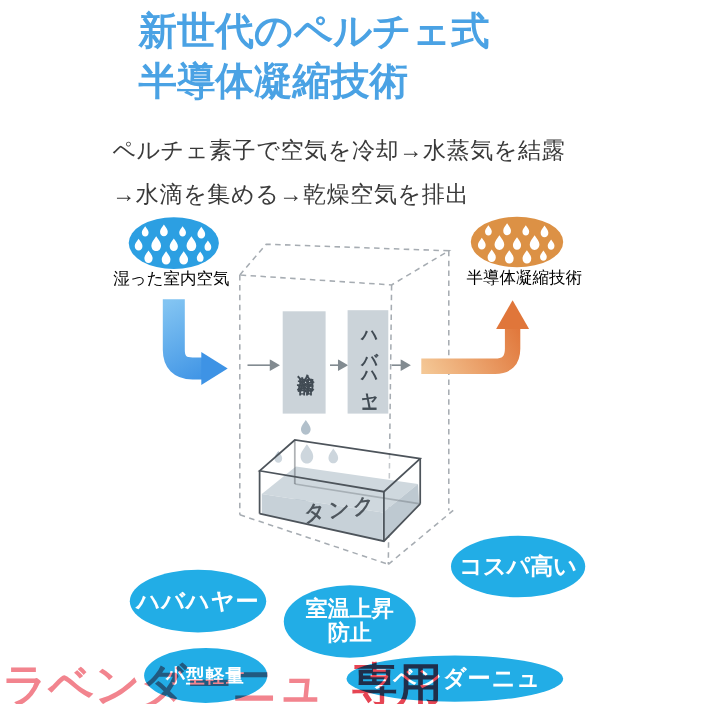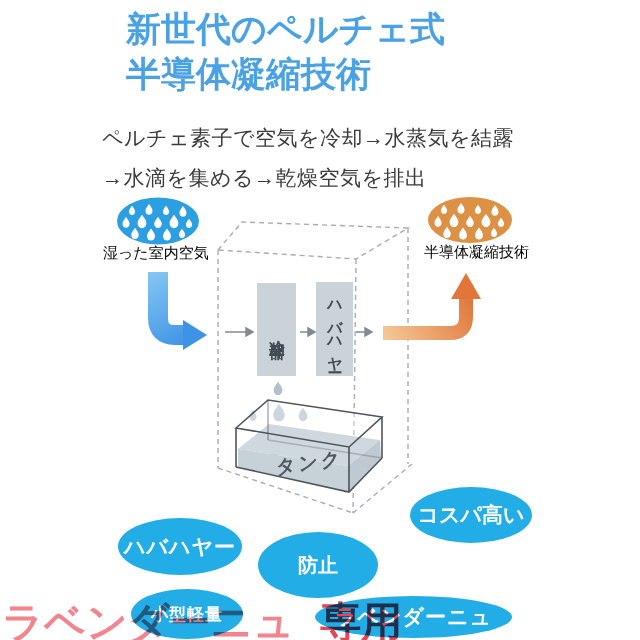--- a/index.html
+++ b/index.html
@@ -171,20 +171,21 @@
   <div class="abs comp heat">
     <span>ハバハヤー</span>
   </div>
 
   <div class="abs tank-label">タンク</div>
 
   <div class="badge quiet">
     <span>ハバハヤー</span>
   </div>
   <div class="badge room">
+    <span>室温上昇</span>
     <span>防止</span>
   </div>
   <div class="badge cospa">
     <span>コスパ高い</span>
   </div>
   <div class="badge compact">
     <span>小型軽量</span>
   </div>
   <div class="badge eco">
     <span>ラベンダーニュ</span>

